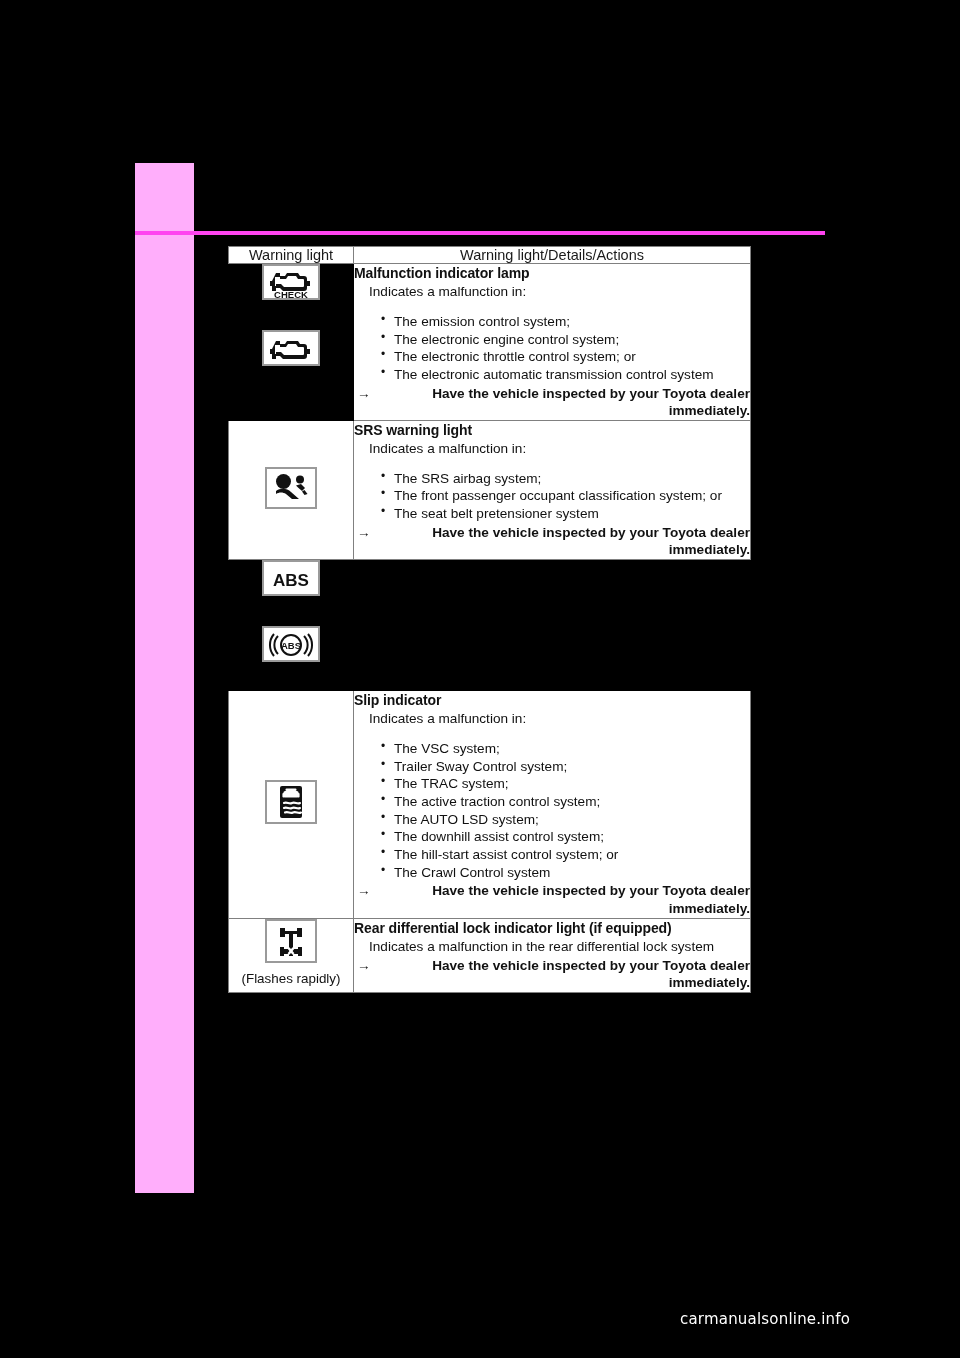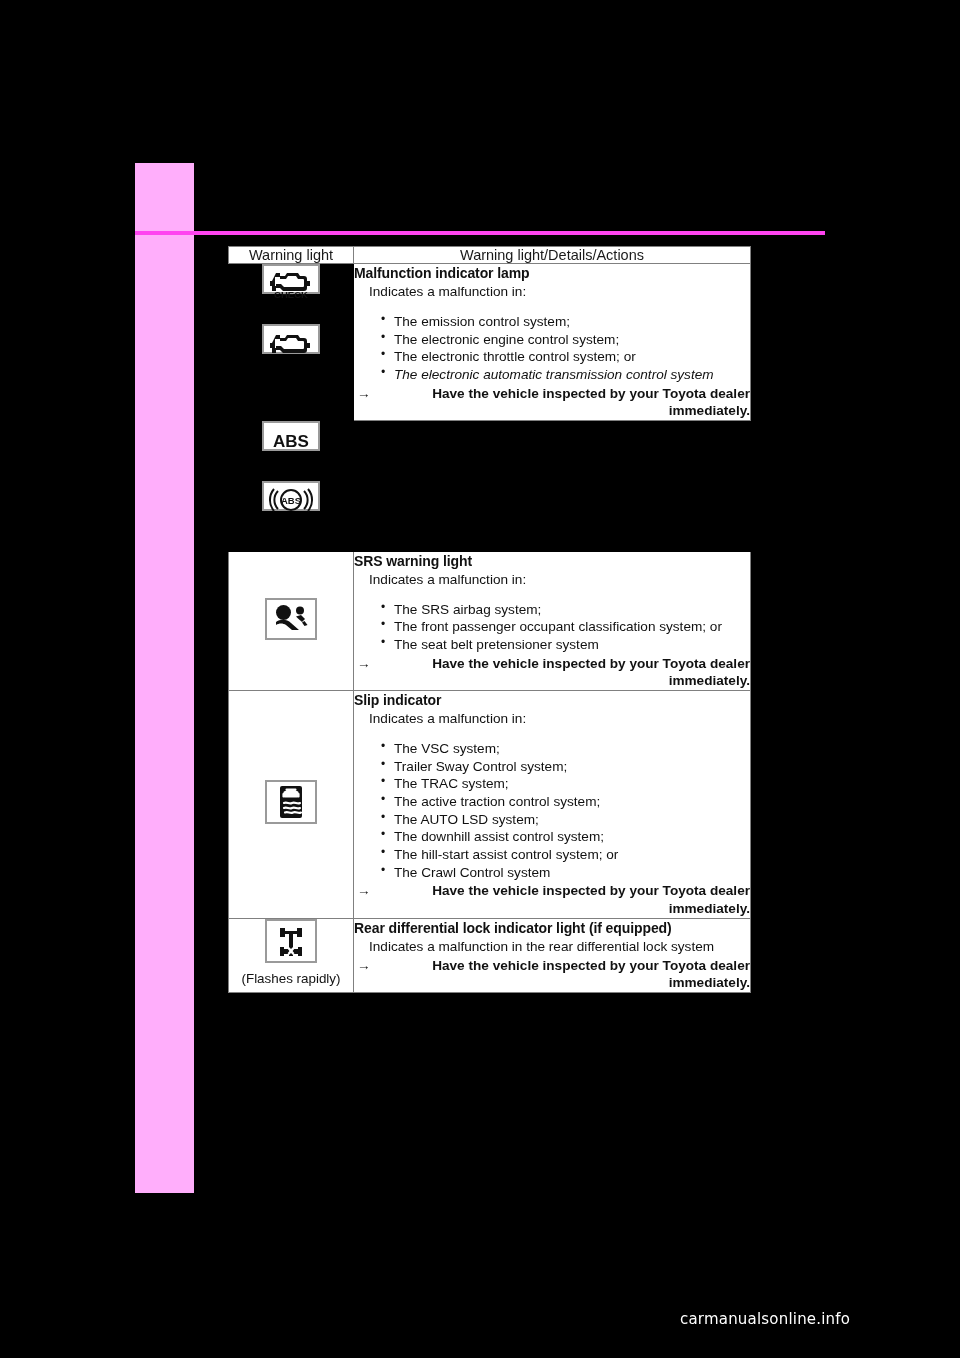--- a/index.html
+++ b/index.html
@@ -119,21 +119,21 @@
     font-size: 13.6px;
     line-height: 1.30;
   }
   ul.bullets li::before {
     content: "\2022";
     position: absolute;
     left: 2px;
     top: -1px;
     font-size: 12px;
   }
-  li.justify { text-align: justify; text-align-last: left; padding-right: 7px; font-style: italic;}
+  li.justify { text-align: justify; text-align-last: left; padding-right: 7px;}
   .action {
     margin: 1px 0 0 3px;
     font-weight: bold;
     font-size: 13.6px;
     line-height: 1.30;
     position: relative;
     padding-left: 17px;
     text-align: right;
   }
   .action::before {
@@ -153,21 +153,21 @@
   }
 
   
   .badge {
     display: inline-block;
     background: #ffffff;
     border: 2px solid #9a9a9a;
     box-sizing: border-box;
     line-height: 0;
   }
-  .badge.b-wide { width: 58px; height: 30px; }
+  .badge.b-wide { width: 58px; height: 36px; }
   .badge.b-sq   { width: 52px; height: 42px; }
   .badge.b-tall { width: 52px; height: 44px; }
   .badge svg { display: block; margin: 0 auto; }
   .badge-gap { height: 26px; }
   .icon-stack { display: inline-block; }
 </style>
 </head>
 <body>
 
 <div class="page-canvas"></div>
@@ -219,20 +219,46 @@
             <li>The emission control system;</li>
             <li>The electronic engine control system;</li>
             <li>The electronic throttle control system; or</li>
             <li class="justify">The electronic automatic transmission control system</li>
           </ul>
           <p class="action">Have the vehicle inspected by your Toyota dealer immediately.</p>
         </td>
       </tr>
 
       <tr>
+        <td class="icon-cell" style="vertical-align:middle">
+          <span class="badge b-sq">
+            <svg width="48" height="38" viewBox="0 0 48 38">
+              <g fill="#111">
+                <circle cx="16.5" cy="12.5" r="7.5"></circle>
+                <path d="M9 22 c4-3 11-3 15 1 l8 7 h-7 l-6-5 c-3-2-7-2-10 0 z"></path>
+                <circle cx="33" cy="10.5" r="4"></circle>
+                <path d="M29 16.5 l5-1.5 4 4 -3 3 -4-3.5 z"></path>
+                <path d="M37.5 21 l3 4 -3 1 -2.5-3.5 z"></path>
+              </g>
+            </svg>
+          </span>
+        </td>
+        <td class="text-cell">
+          <p class="row-title">SRS warning light</p>
+          <p class="row-sub">Indicates a malfunction in:</p>
+          <ul class="bullets">
+            <li>The SRS airbag system;</li>
+            <li>The front passenger occupant classification system; or</li>
+            <li>The seat belt pretensioner system</li>
+          </ul>
+          <p class="action">Have the vehicle inspected by your Toyota dealer immediately.</p>
+        </td>
+      </tr>
+
+      <tr>
         <td class="icon-cell masked">
           <div class="icon-stack">
             <span class="badge b-wide">
               <svg width="54" height="34" viewBox="0 0 54 34">
                 <text x="27" y="24" font-family="Liberation Sans, sans-serif" font-size="17" font-weight="bold" text-anchor="middle" fill="#111">ABS</text>
               </svg>
             </span>
             <div class="badge-gap"></div>
             <span class="badge b-wide">
               <svg width="54" height="34" viewBox="0 0 54 34">
@@ -248,46 +274,20 @@
             </span>
           </div>
         </td>
         <td class="text-cell masked">
           <div style="height:130px"></div>
         </td>
       </tr>
 
       <tr>
         <td class="icon-cell" style="vertical-align:middle">
-          <span class="badge b-sq">
-            <svg width="48" height="38" viewBox="0 0 48 38">
-              <g fill="#111">
-                <circle cx="16.5" cy="12.5" r="7.5"></circle>
-                <path d="M9 22 c4-3 11-3 15 1 l8 7 h-7 l-6-5 c-3-2-7-2-10 0 z"></path>
-                <circle cx="33" cy="10.5" r="4"></circle>
-                <path d="M29 16.5 l5-1.5 4 4 -3 3 -4-3.5 z"></path>
-                <path d="M37.5 21 l3 4 -3 1 -2.5-3.5 z"></path>
-              </g>
-            </svg>
-          </span>
-        </td>
-        <td class="text-cell">
-          <p class="row-title">SRS warning light</p>
-          <p class="row-sub">Indicates a malfunction in:</p>
-          <ul class="bullets">
-            <li>The SRS airbag system;</li>
-            <li>The front passenger occupant classification system; or</li>
-            <li>The seat belt pretensioner system</li>
-          </ul>
-          <p class="action">Have the vehicle inspected by your Toyota dealer immediately.</p>
-        </td>
-      </tr>
-
-      <tr>
-        <td class="icon-cell" style="vertical-align:middle">
           <span class="badge b-tall">
             <svg width="48" height="40" viewBox="0 0 48 40">
               <rect x="13" y="4" width="22" height="32" rx="2" fill="#111"></rect>
               <g fill="#ffffff">
                 <rect x="16.5" y="9" width="15" height="6.5" rx="1.6"></rect>
                 <rect x="18.5" y="6.5" width="11" height="2.6" rx="1"></rect>
                 <rect x="15.4" y="11" width="2.2" height="4.5" rx="1"></rect>
                 <rect x="30.4" y="11" width="2.2" height="4.5" rx="1"></rect>
               </g>
               <g fill="none" stroke="#ffffff" stroke-width="2.1" stroke-linecap="round">

